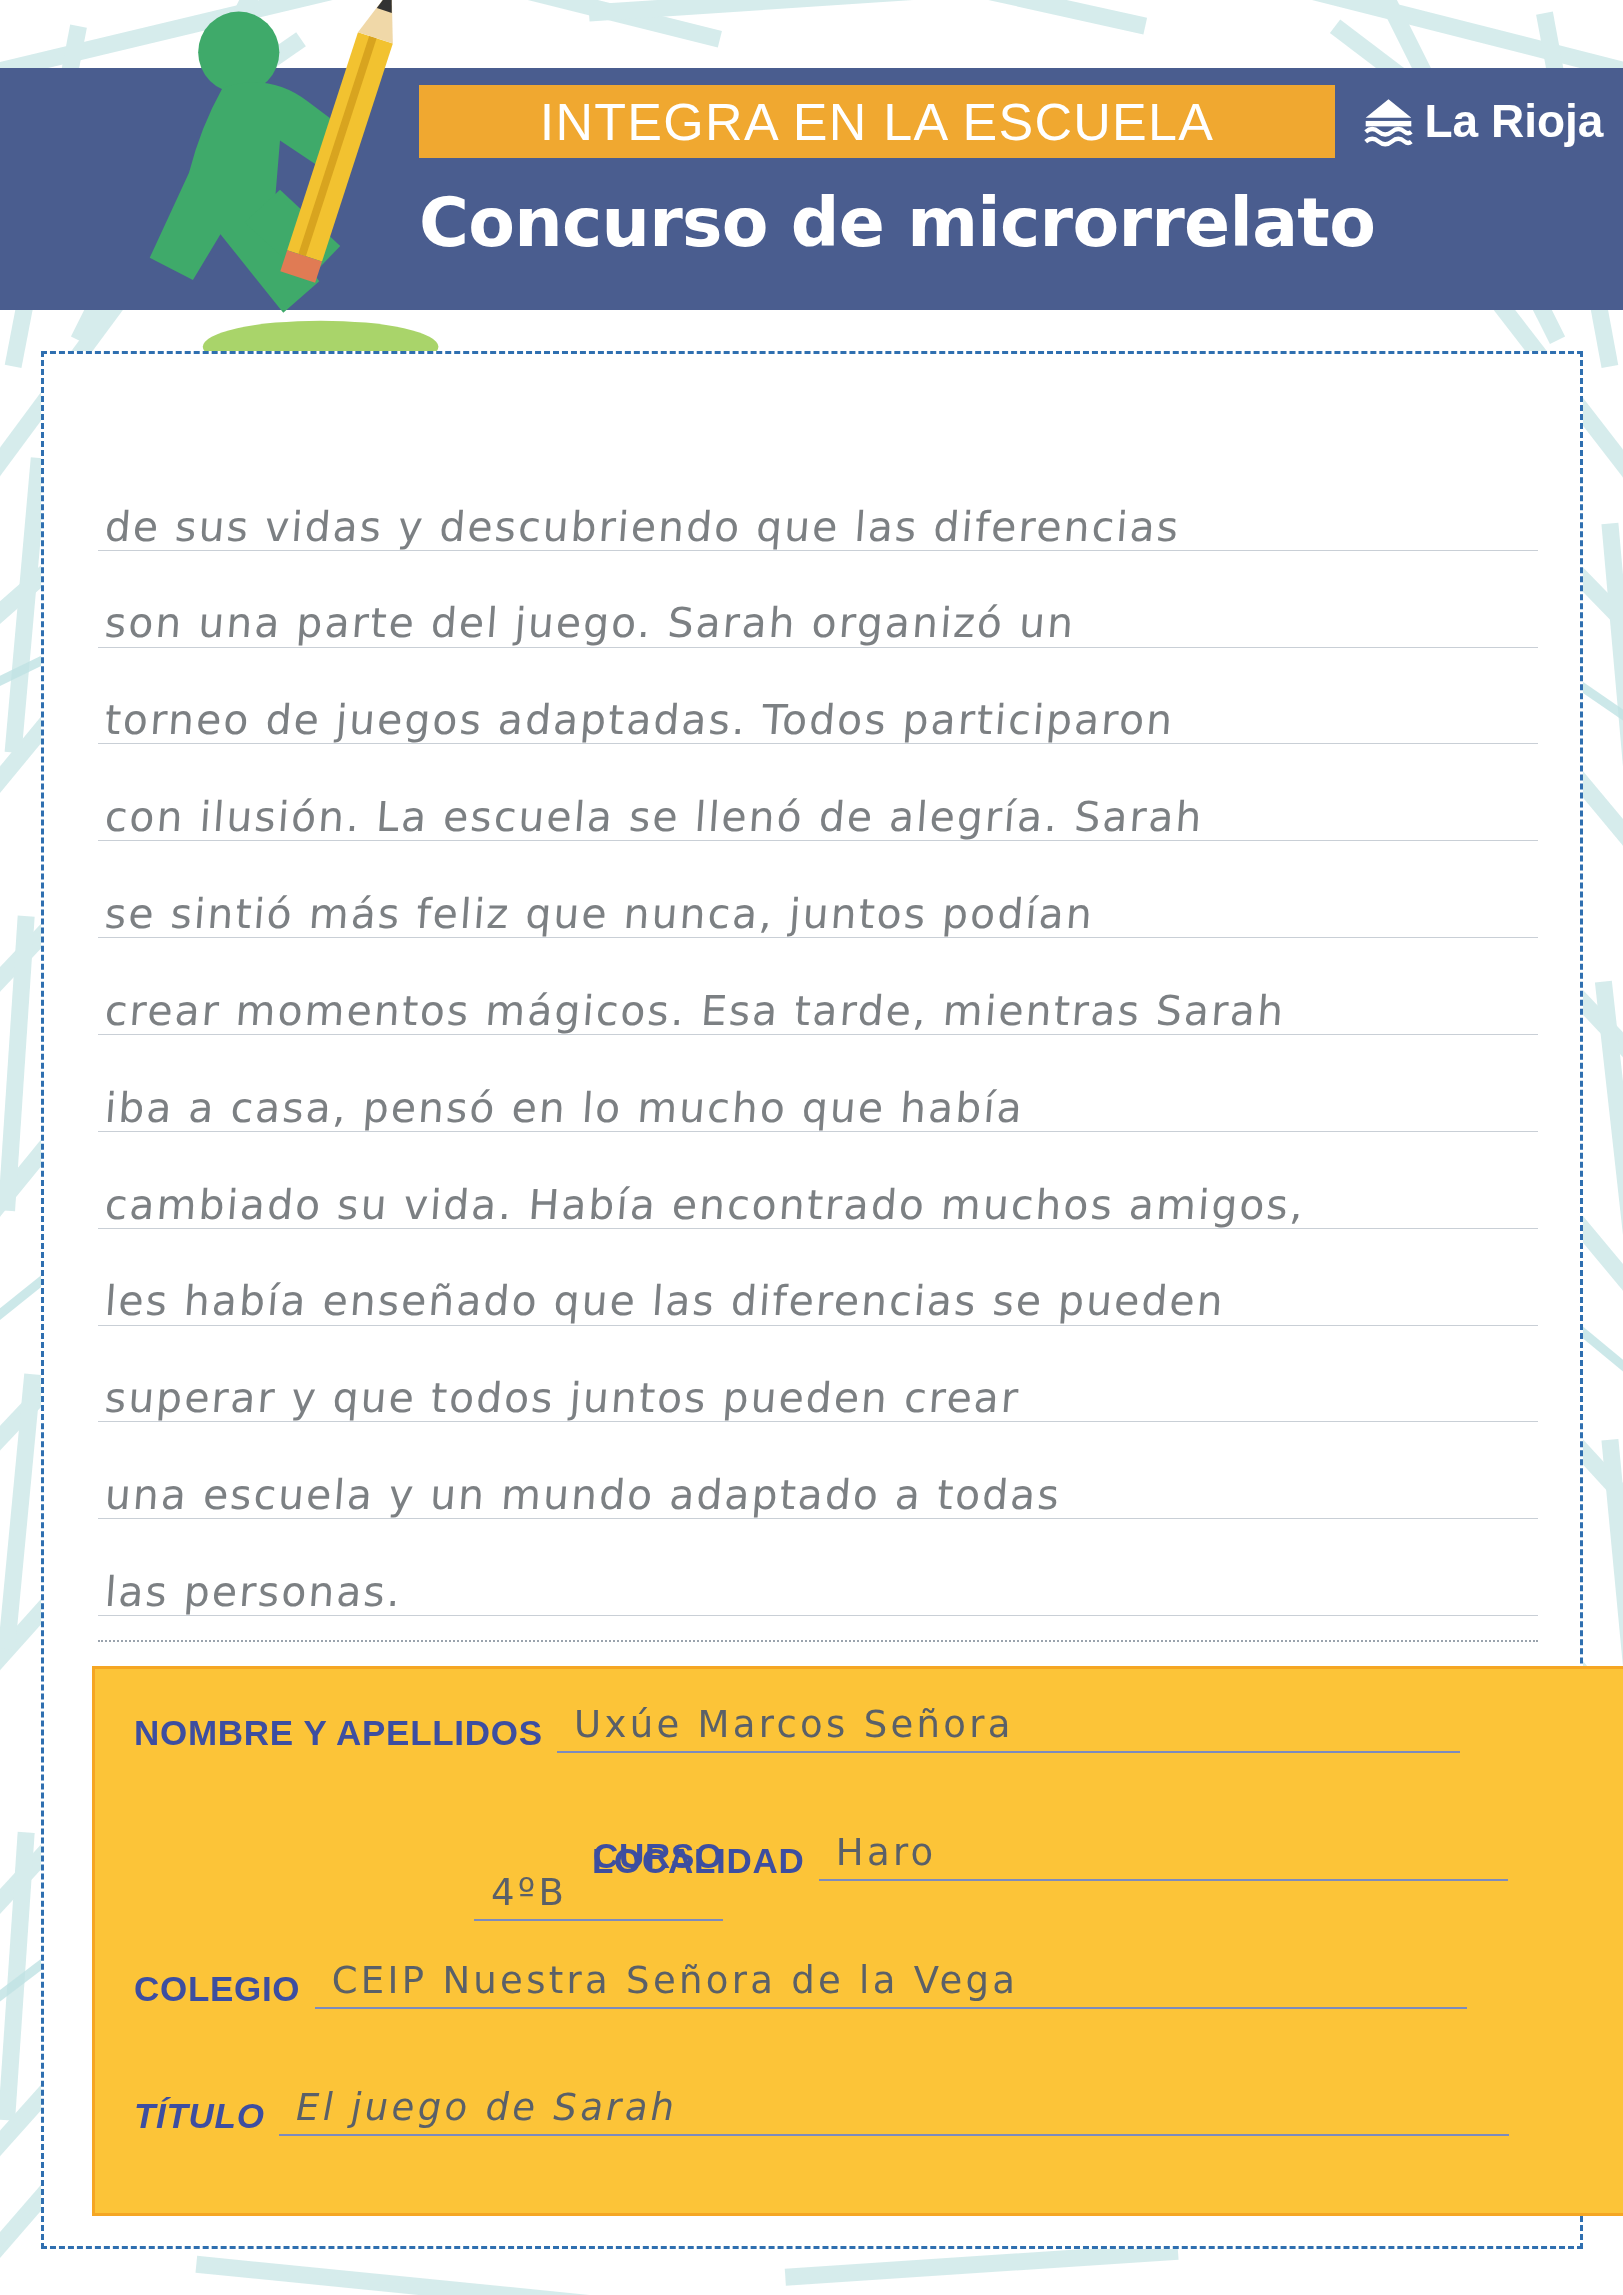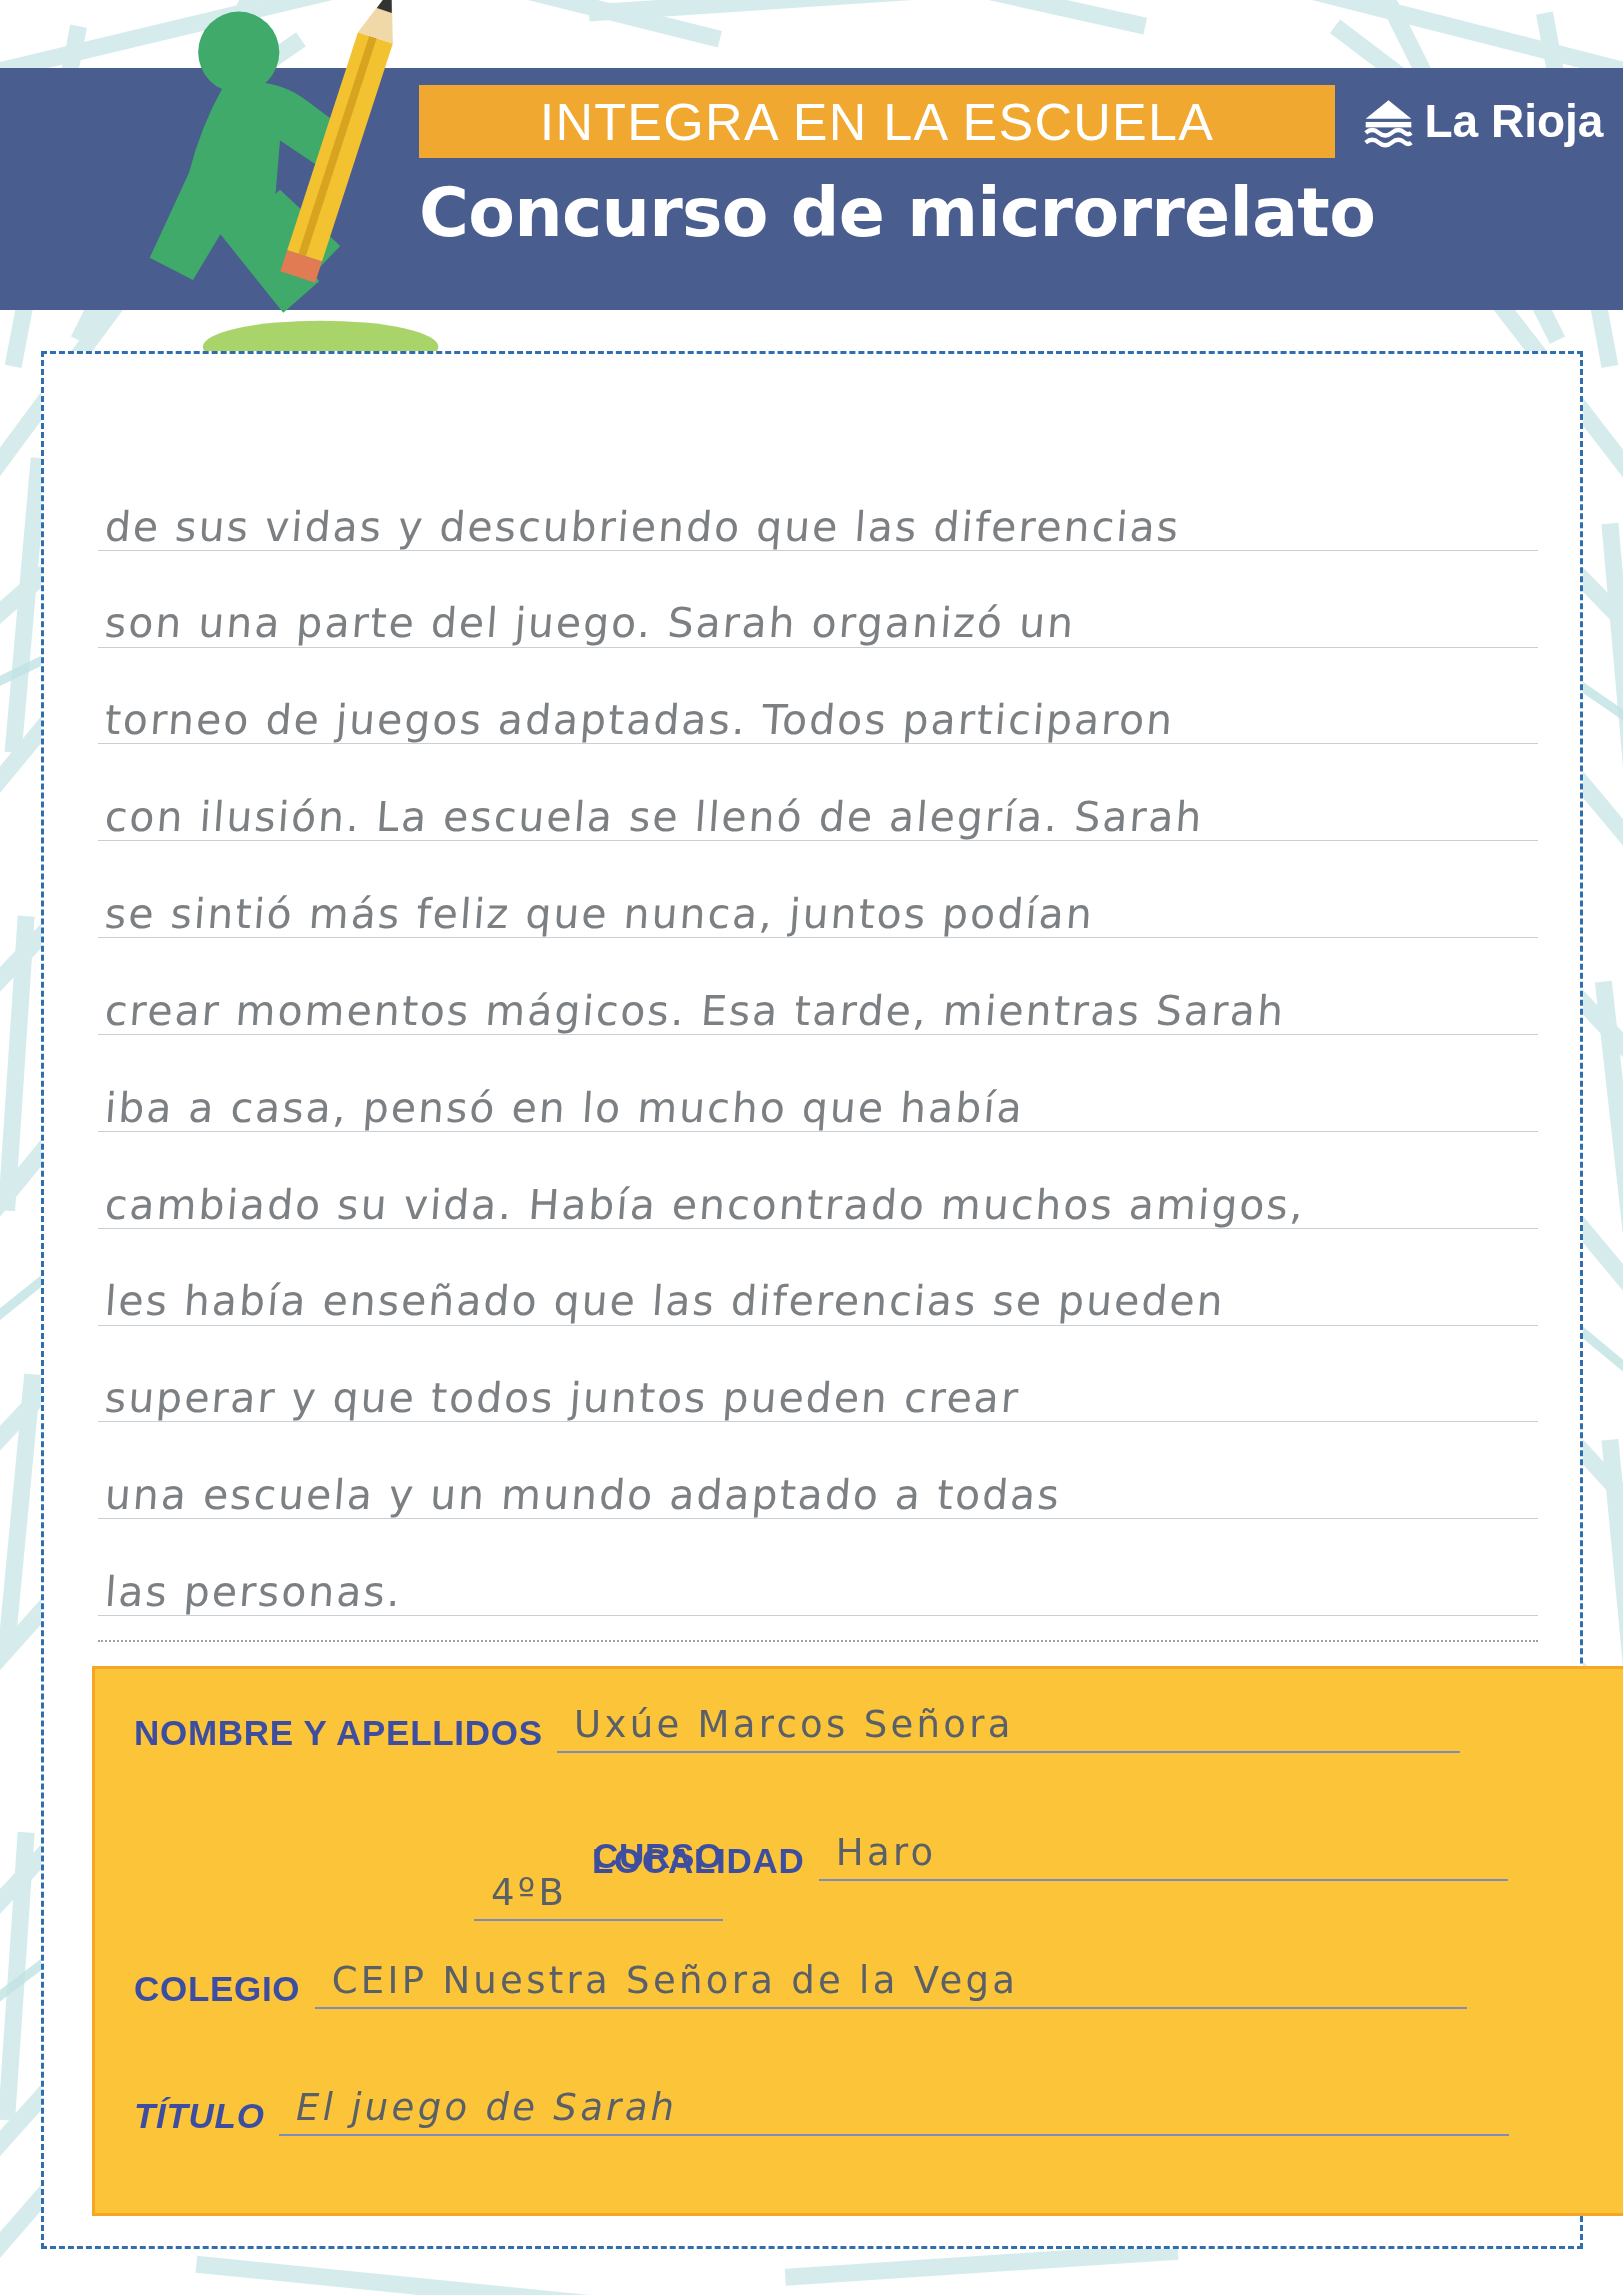--- a/index.html
+++ b/index.html
@@ -31,32 +31,32 @@
     position:absolute;left:419px;top:17px;width:916px;height:73px;
     background:#f0a830;
     display:flex;align-items:center;justify-content:center;
   }
   .title-bar .t1{
     color:#ffffff;font-size:52px;font-weight:normal;letter-spacing:1.3px;
     font-family:"Liberation Sans", sans-serif;
     white-space:nowrap;
   }
   .subtitle{
-    position:absolute;left:419px;top:98px;width:1152px;height:92px;
+    position:absolute;left:419px;top:108px;width:1152px;height:92px;
     display:flex;align-items:center;text-align:right;
   }
   .subtitle .t2{
     color:#ffffff;font-size:68px;font-weight:bold;letter-spacing:-0.7px;
     font-family:"DejaVu Sans", sans-serif;
     white-space:nowrap;
   }
 
   
   .larioja{
-    position:absolute;right:19.6px;top:26px;display:flex;align-items:flex-end;gap:8px;
+    position:absolute;right:19.6px;top:26px;display:flex;align-items:center;gap:8px;
   }
   .larioja .mark{width:55px;height:51px;}
   .larioja .lr-text{
     color:#ffffff;font-size:46px;font-weight:bold;
     font-family:"Liberation Sans", sans-serif;white-space:nowrap;
   }
 
   
   .mascot{position:absolute;left:124px;top:-46px;width:367px;height:419px;}
 

